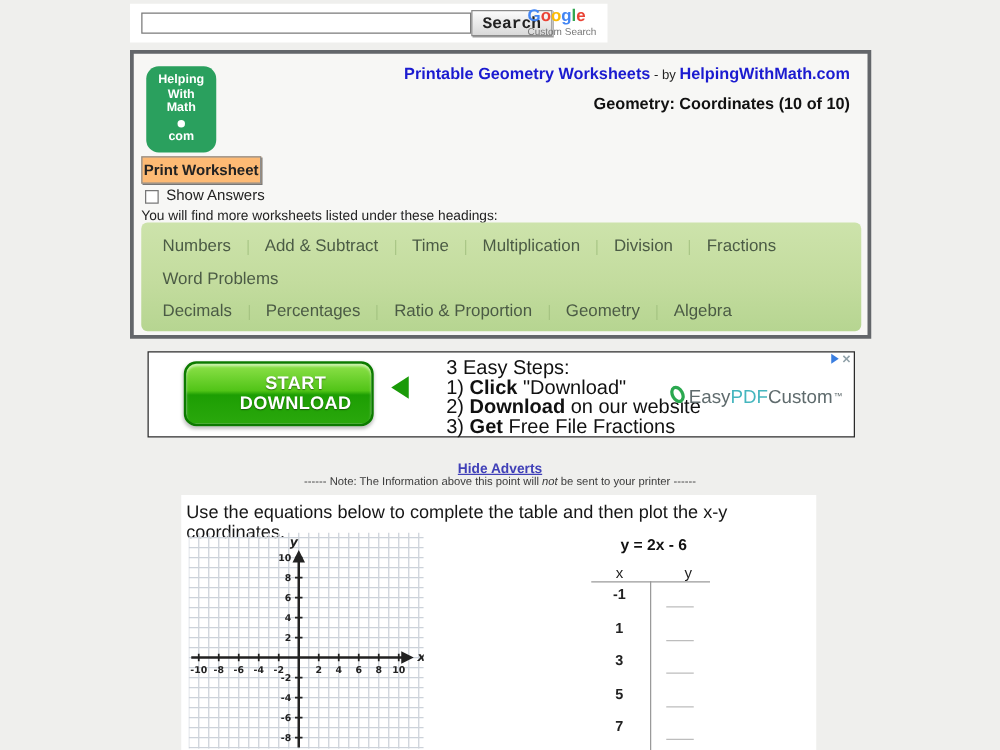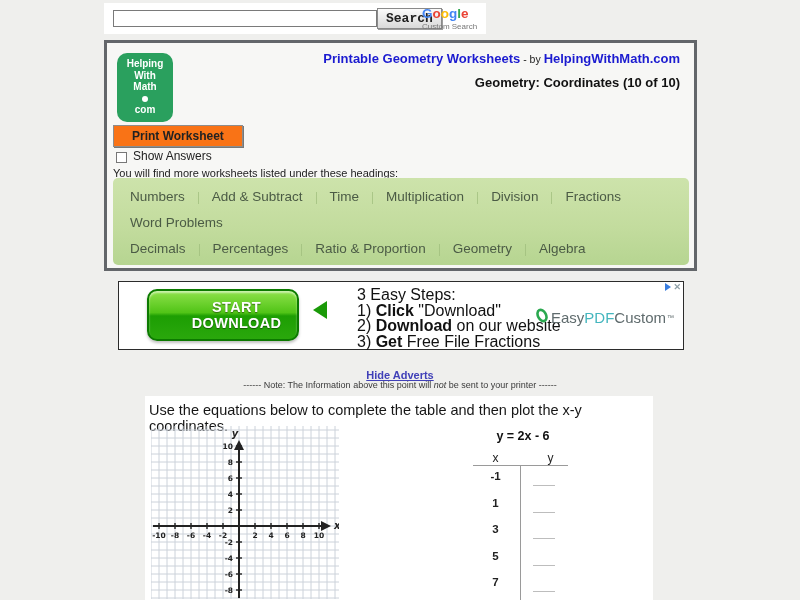--- a/index.html
+++ b/index.html
@@ -22,22 +22,22 @@
   .main-box{position:absolute;left:104px;top:40px;width:587px;height:225px;
     border:3px solid #63666a;background:#f7f7f5;}
   .site-logo{position:absolute;left:10px;top:10px;width:56px;height:69px;border-radius:10px;
     background:#2aa05e;color:#fff;text-align:center;font-weight:bold;font-size:10px;line-height:11.5px;padding-top:5px;box-sizing:border-box;}
   .site-logo .dot{width:6px;height:6px;border-radius:50%;background:#fff;margin:3px auto 2px;}
   .hdr-titles{position:absolute;right:14px;top:8px;text-align:right;}
   .hdr-line1{font-size:13px;}
   .t-blue{color:#1b1bd0;font-weight:bold;}
   .t-by{color:#222;font-size:10.5px;font-weight:normal;}
   .hdr-line2{margin-top:9px;font-size:13px;font-weight:bold;color:#111;}
-  .print-btn{position:absolute;left:6px;top:82px;padding:3px 18px;
-    background:#f97316;border:1px solid #8d8d8d;box-shadow:1px 1px 0 #777;
+  .print-btn{position:absolute;left:6px;top:82px;padding:3px 1px;
+    background:#fdba74;border:1px solid #8d8d8d;box-shadow:1px 1px 0 #777;
     font-family:"Liberation Sans",sans-serif;font-size:12px;font-weight:bold;color:#222;cursor:pointer;}
   .show-answers{position:absolute;left:9px;top:106px;font-size:12px;color:#222;display:flex;align-items:flex-end;}
   .checkbox{width:9px;height:9px;border:1px solid #777;background:#fff;margin-right:6px;display:inline-block;}
   .more-text{position:absolute;left:6px;top:124px;font-size:11px;color:#222;}
   .nav-box{position:absolute;left:6px;top:135px;width:576px;height:87px;border-radius:5px;
     background:linear-gradient(180deg,#cde3ab 0%,#c3dc9e 55%,#b6d591 100%);
     padding:5px 12px;box-sizing:border-box;}
   .nav-row{display:flex;align-items:center;height:26px;}
   .nav-item{font-size:13.5px;color:#4b5b45;padding:0 13px;cursor:pointer;white-space:nowrap;}
   .nav-item:first-child{padding-left:5px;}

